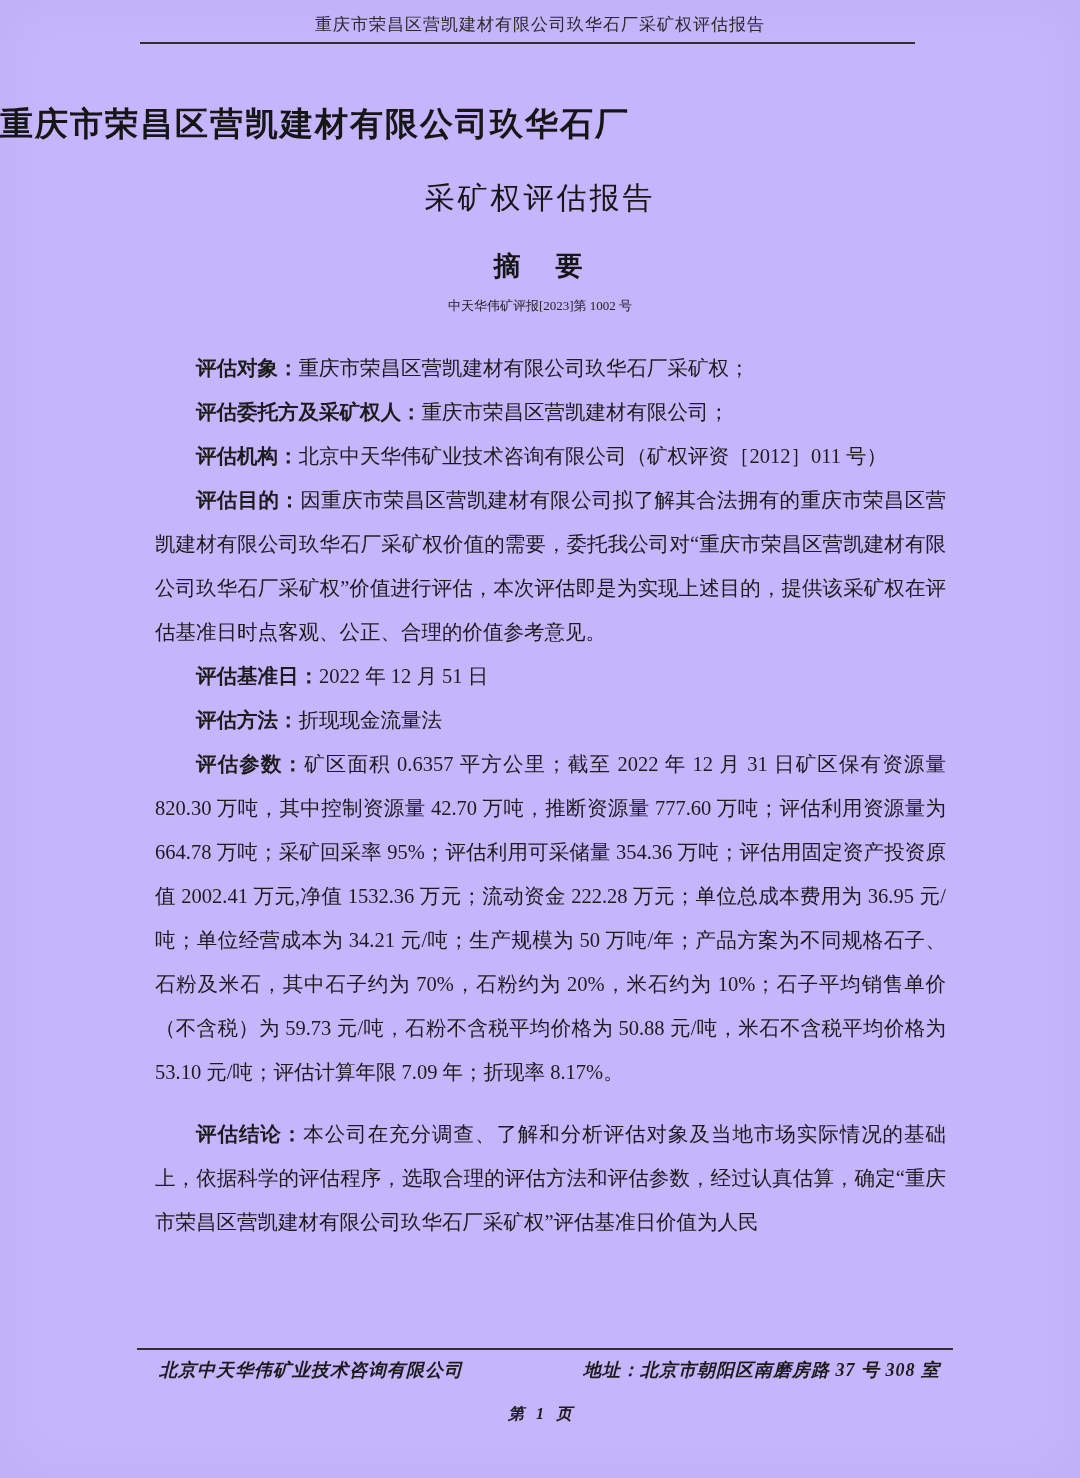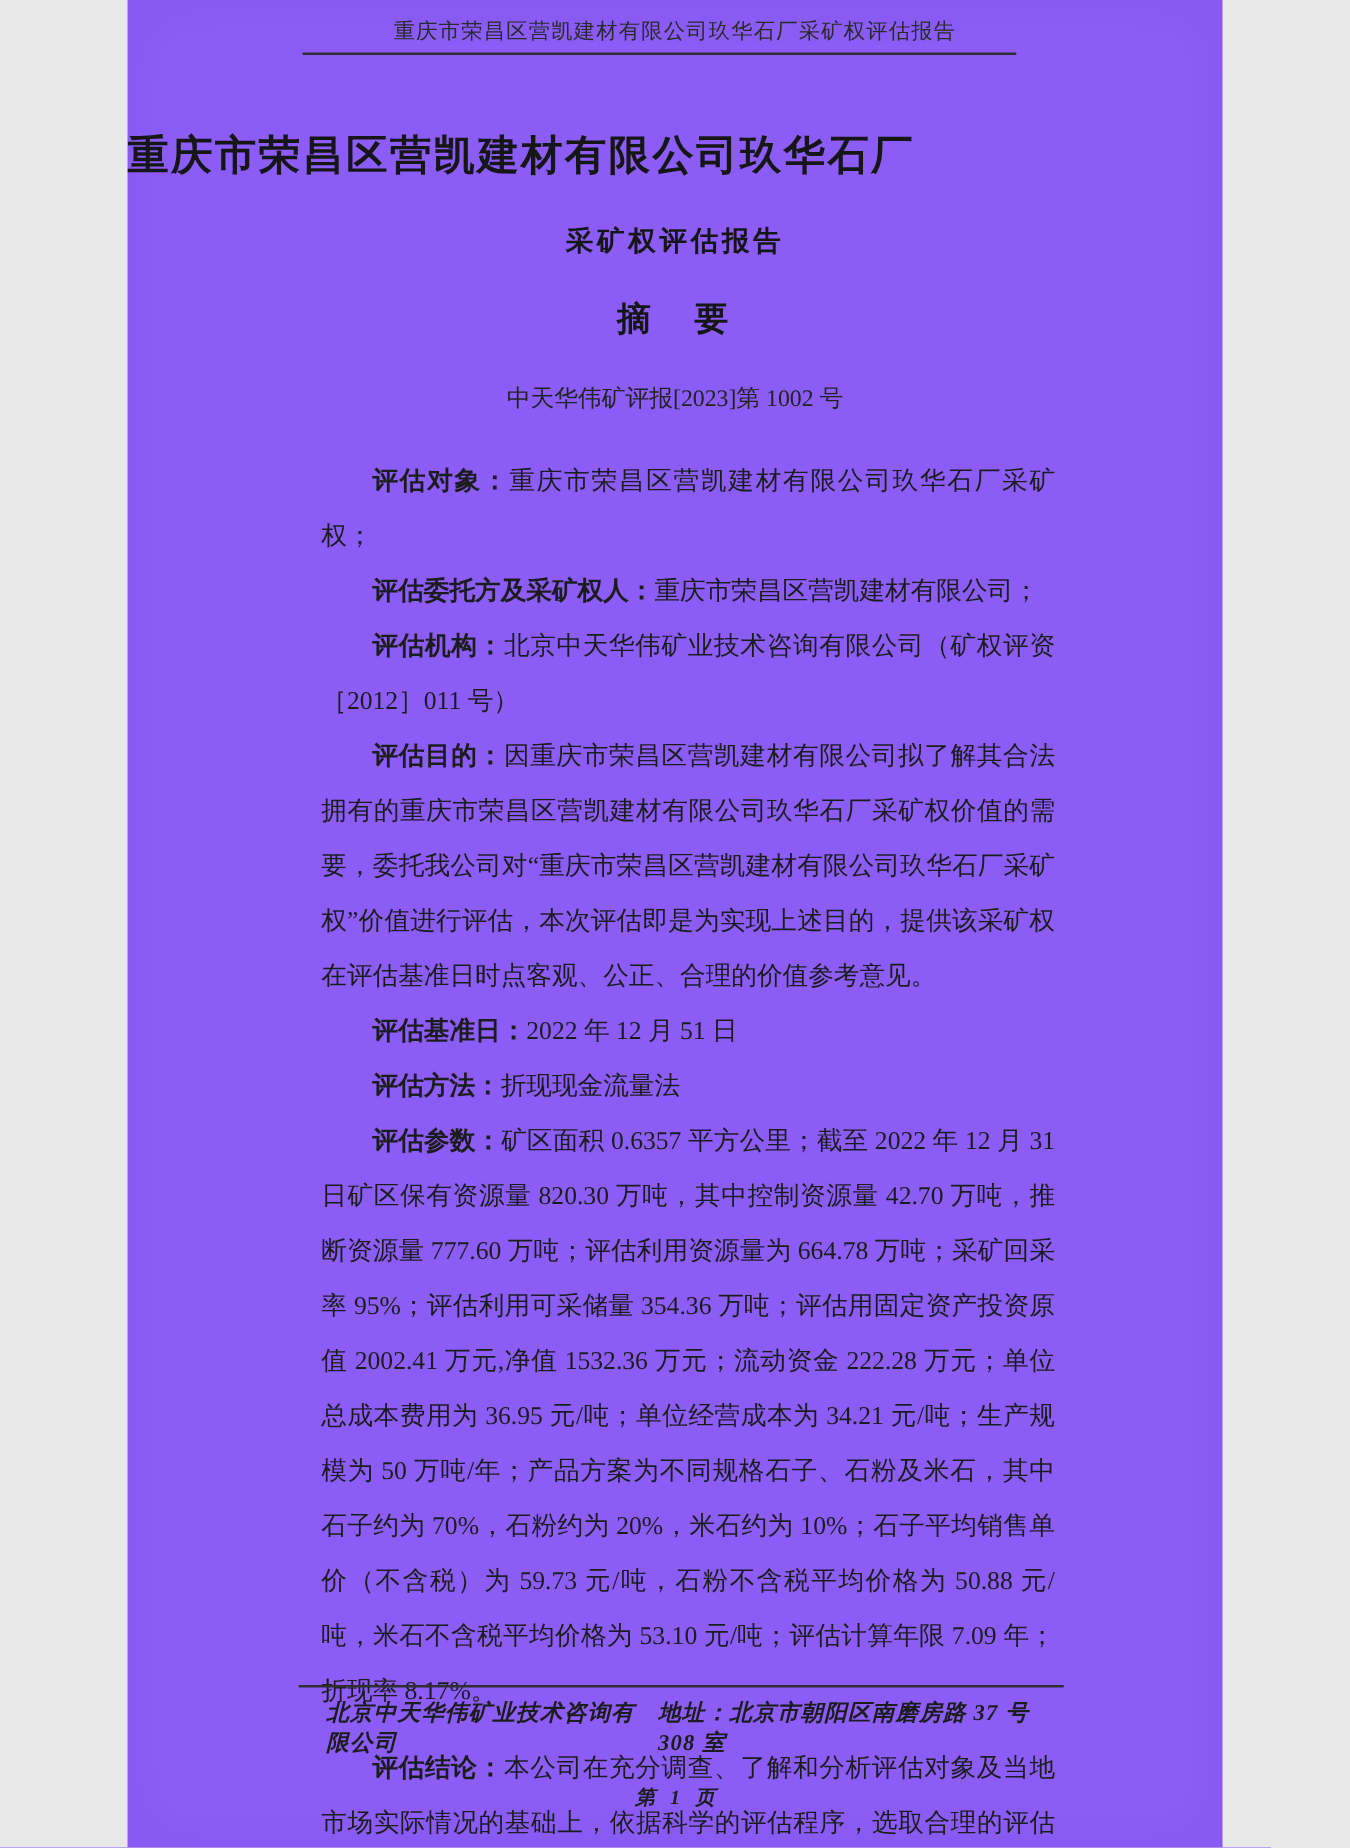--- a/index.html
+++ b/index.html
@@ -2,24 +2,24 @@
 <html><head>
 <meta charset="utf-8">
 <style>
   html, body { margin: 0; padding: 0; }
   body {
     background: #e8e8e8;
     font-family: "Liberation Serif", "DejaVu Serif", serif;
   }
   .page {
     position: relative;
-    width: 876px;
+    width: 1080px;
     height: 1478px;
     margin: 0 auto;
-    background: #8b5cf6;
+    background: #c4b5fd;
     color: #1e1e1e;
     overflow: hidden;
     box-shadow: inset 0 0 60px rgba(0,0,0,0.03);
   }
   
   .running-header {
     padding-top: 13px;
     text-align: center;
     font-size: 17px;
     letter-spacing: 1px;
@@ -35,37 +35,37 @@
     margin-top: 58px;
     text-align: left;
     font-size: 33px;
     font-weight: bold;
     letter-spacing: 2px;
     color: #161616;
   }
   .doc-title-2 {
     margin-top: 31px;
     text-align: center;
-    font-size: 22px;
-    font-weight: bold;
+    font-size: 30px;
+    font-weight: normal;
     letter-spacing: 3px;
     color: #161616;
   }
   .abstract-heading {
     margin-top: 29px;
     text-align: center;
     font-size: 27px;
     font-weight: bold;
     letter-spacing: 4px;
     color: #161616;
   }
   .doc-number {
-    margin-top: 33px;
+    margin-top: 13px;
     text-align: center;
-    font-size: 19px;
+    font-size: 13px;
     color: #222;
   }
   
   .body-text {
     margin: 31px 134px 0 155px;
     font-size: 20.5px;
     line-height: 44px;
     text-align: justify;
     color: #1c1c1c;
     font-family: Liberation Serif, serif;

